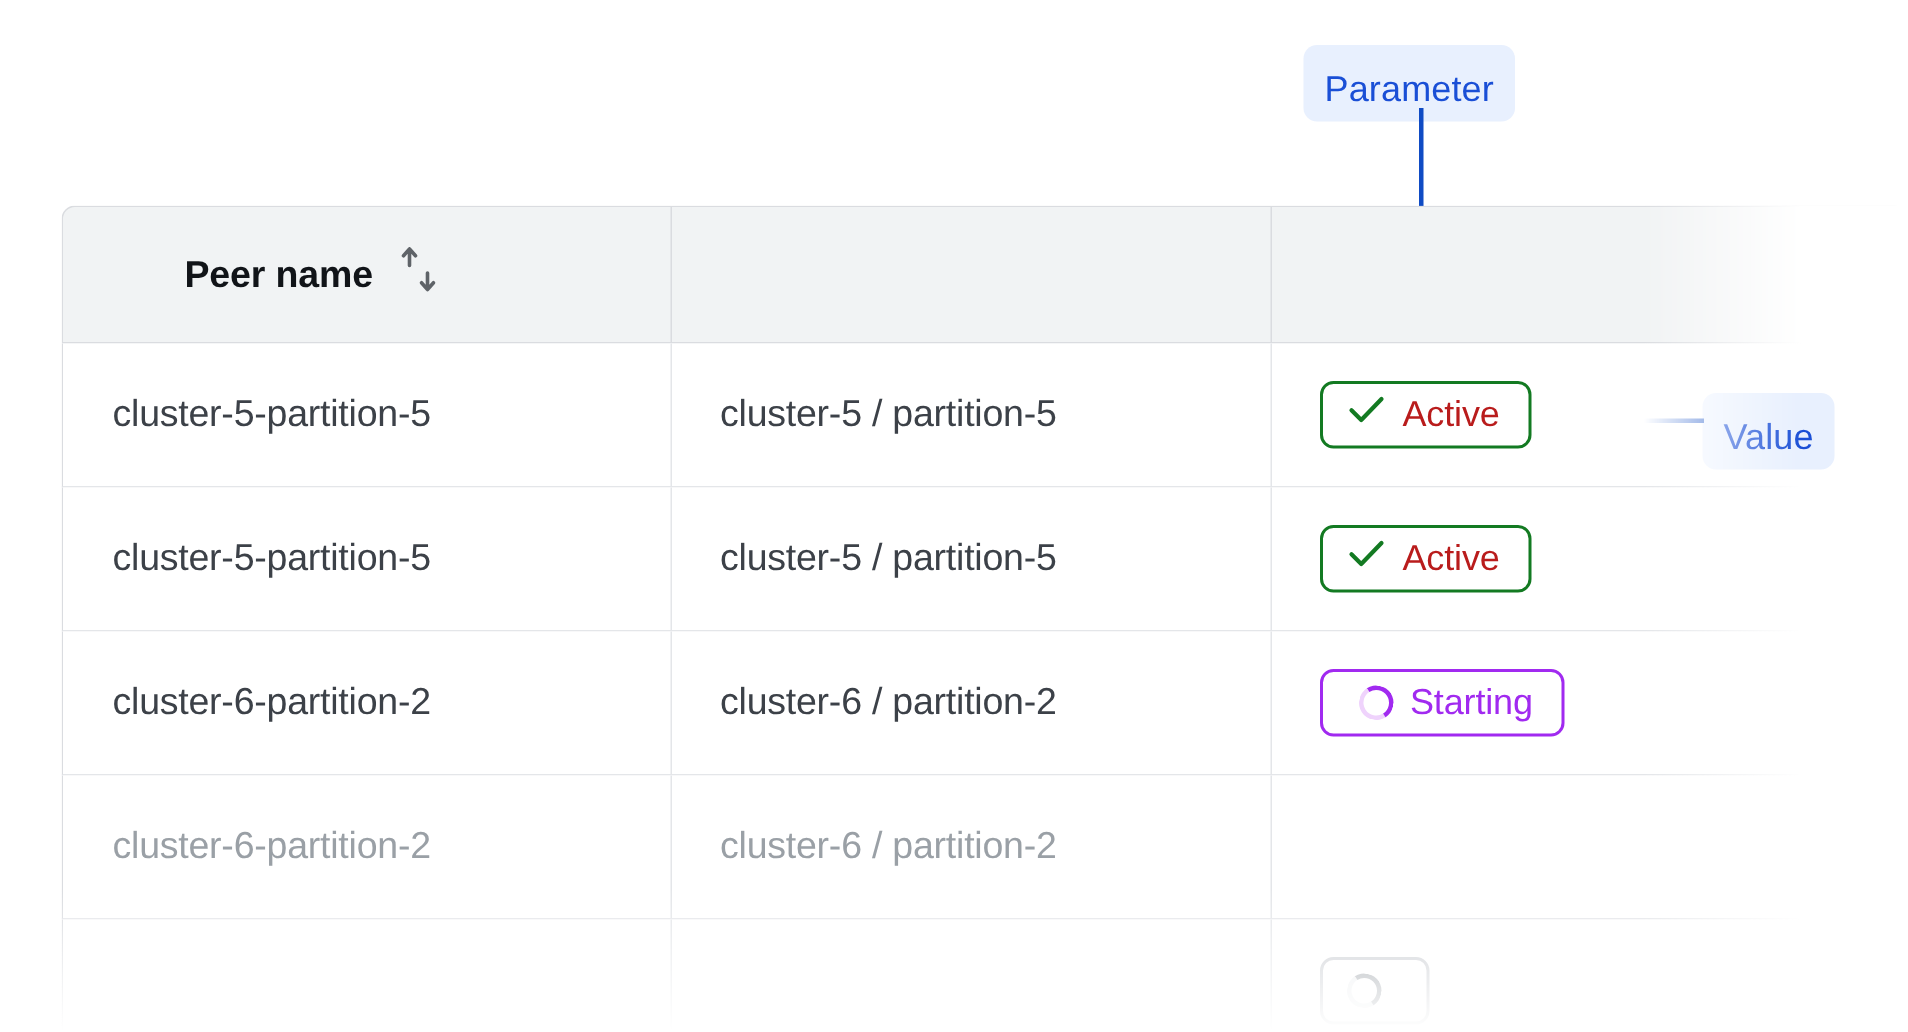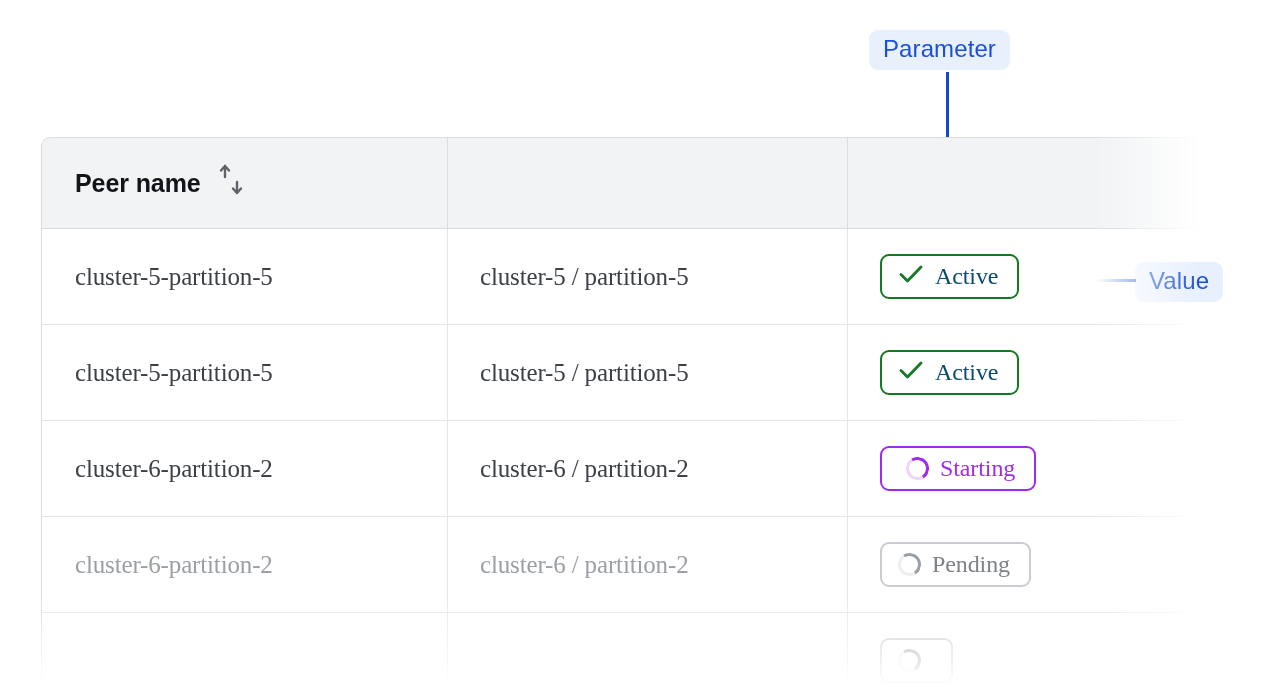--- a/index.html
+++ b/index.html
@@ -17,21 +17,21 @@
   }
 
   
   .anno-badge {
     position: absolute;
     background: #e8f0fe;
     color: #1a4fd6;
     font-size: 24px;
     font-weight: 400;
     border-radius: 9px;
-    padding: 7px 14px 9px 14px;
+    padding: 18px 14px 9px 14px;
     line-height: 1;
     white-space: nowrap;
     letter-spacing: 0.1px;
   }
   #anno-parameter { left: 869px; top: 30px; }
   #anno-value     { left: 1135px; top: 262px; }
 
   .anno-line-v {
     position: absolute;
     left: 946px;
@@ -97,20 +97,21 @@
     height: 90px;
     display: flex;
     align-items: center;
     gap: 16px;
     padding-left: 33px;
     box-sizing: border-box;
     font-size: 25px;
     font-weight: 700;
     color: #111418;
     letter-spacing: -0.1px;
+    margin-left: 48px;
   }
   .th-divider {
     position: absolute;
     top: 0;
     width: 1px;
     height: 90px;
     background: #dadce0;
   }
 
   .tbody {
@@ -120,21 +121,20 @@
     width: 1231px;
   }
   .trow {
     position: relative;
     height: 96px;
     border-left: 1px solid #dadce0;
     border-right: 6px solid #a3a3a3;
     border-bottom: 1px solid #e4e6e9;
     box-sizing: border-box;
     background: #ffffff;
-    font-family: Liberation Serif, serif;
   }
   .cell {
     position: absolute;
     top: 0;
     height: 95px;
     display: flex;
     align-items: center;
     padding-left: 33px;
     box-sizing: border-box;
     font-size: 25px;
@@ -168,21 +168,21 @@
     height: 45px;
     padding: 0 19px 0 16px;
     border-radius: 9px;
     border: 2px solid;
     box-sizing: border-box;
     font-size: 24px;
     font-weight: 500;
     letter-spacing: -0.1px;
     background: #ffffff;
   }
-  .pill.active   { border-color: #137a22; color: #0c4a6e; }
+  .pill.active   { border-color: #137a22; color: #b91c1c; }
   .pill.starting { border-color: #a12af0; color: #a12af0; padding-left: 24px; }
   .pill.pending  { border-color: #c9ccd1; color: #7c8288; }
 
   .check-icon { display: block; }
   .ring {
     width: 23px;
     height: 23px;
     border-radius: 50%;
     box-sizing: border-box;
     border: 3px solid;
@@ -270,26 +270,20 @@
             <span>Starting</span>
           </span>
         </div>
       </div>
 
       <div class="trow dim">
         <div class="cell col-peer">cluster-6-partition-2</div>
         <div class="cell-divider div-1"></div>
         <div class="cell col-cluster">cluster-6 / partition-2</div>
         <div class="cell-divider div-2"></div>
-        <div class="cell col-status">
-          <span class="pill pending">
-            <span class="ring gray"></span>
-            <span>Pending</span>
-          </span>
-        </div>
       </div>
 
       <div class="trow dim">
         <div class="cell col-peer"></div>
         <div class="cell-divider div-1"></div>
         <div class="cell col-cluster"></div>
         <div class="cell-divider div-2"></div>
         <div class="cell col-status">
           <span class="pill pending">
             <span class="ring gray"></span>

